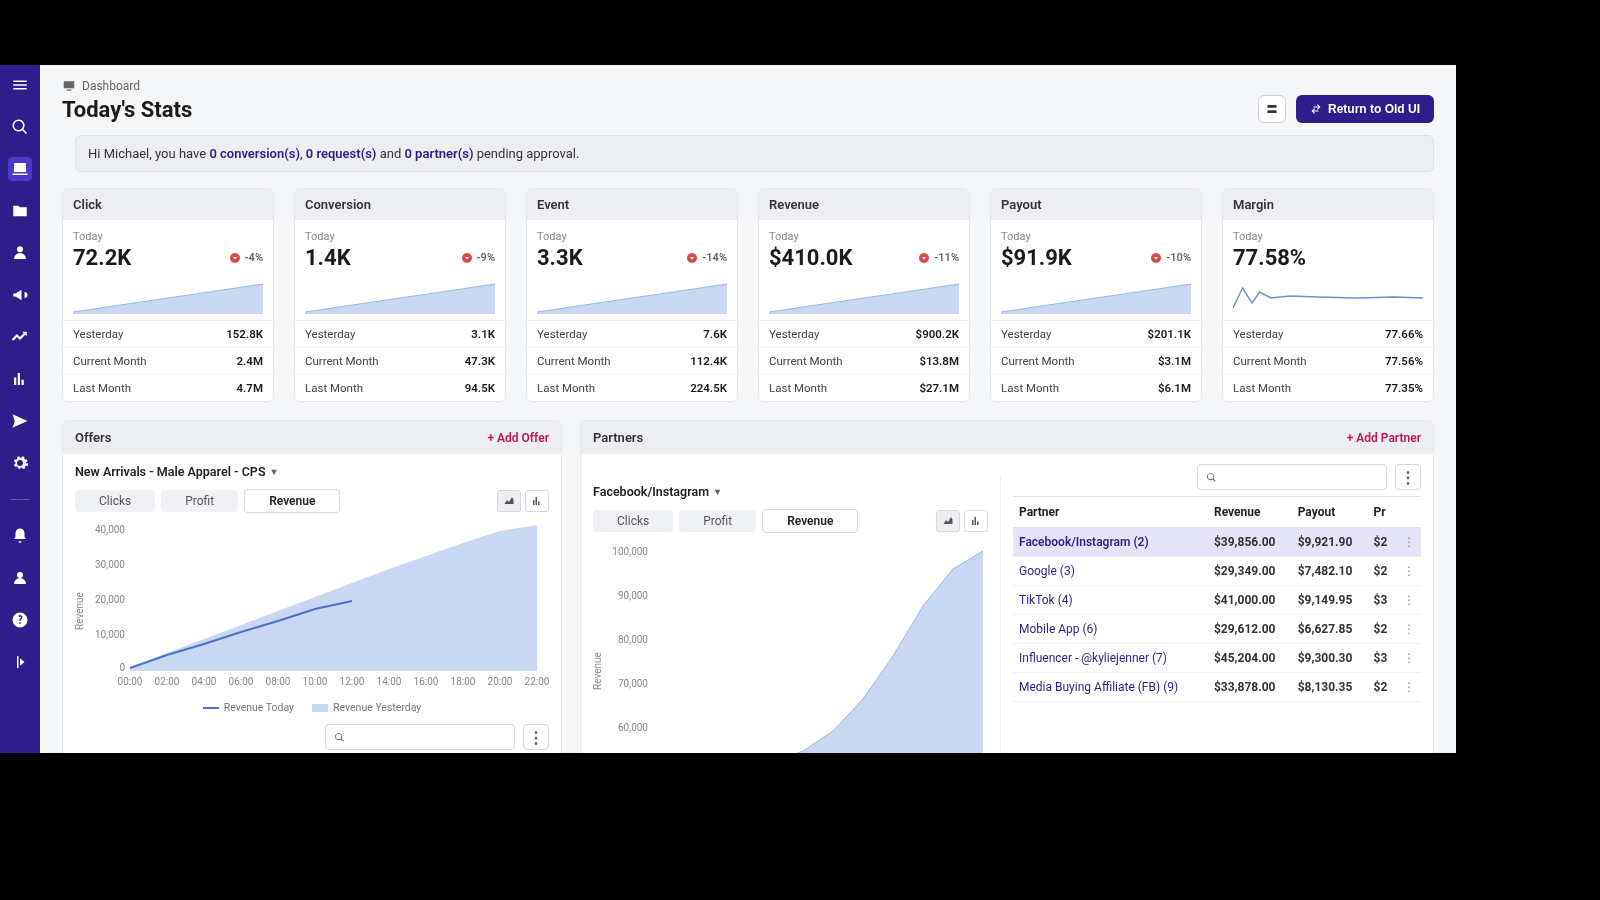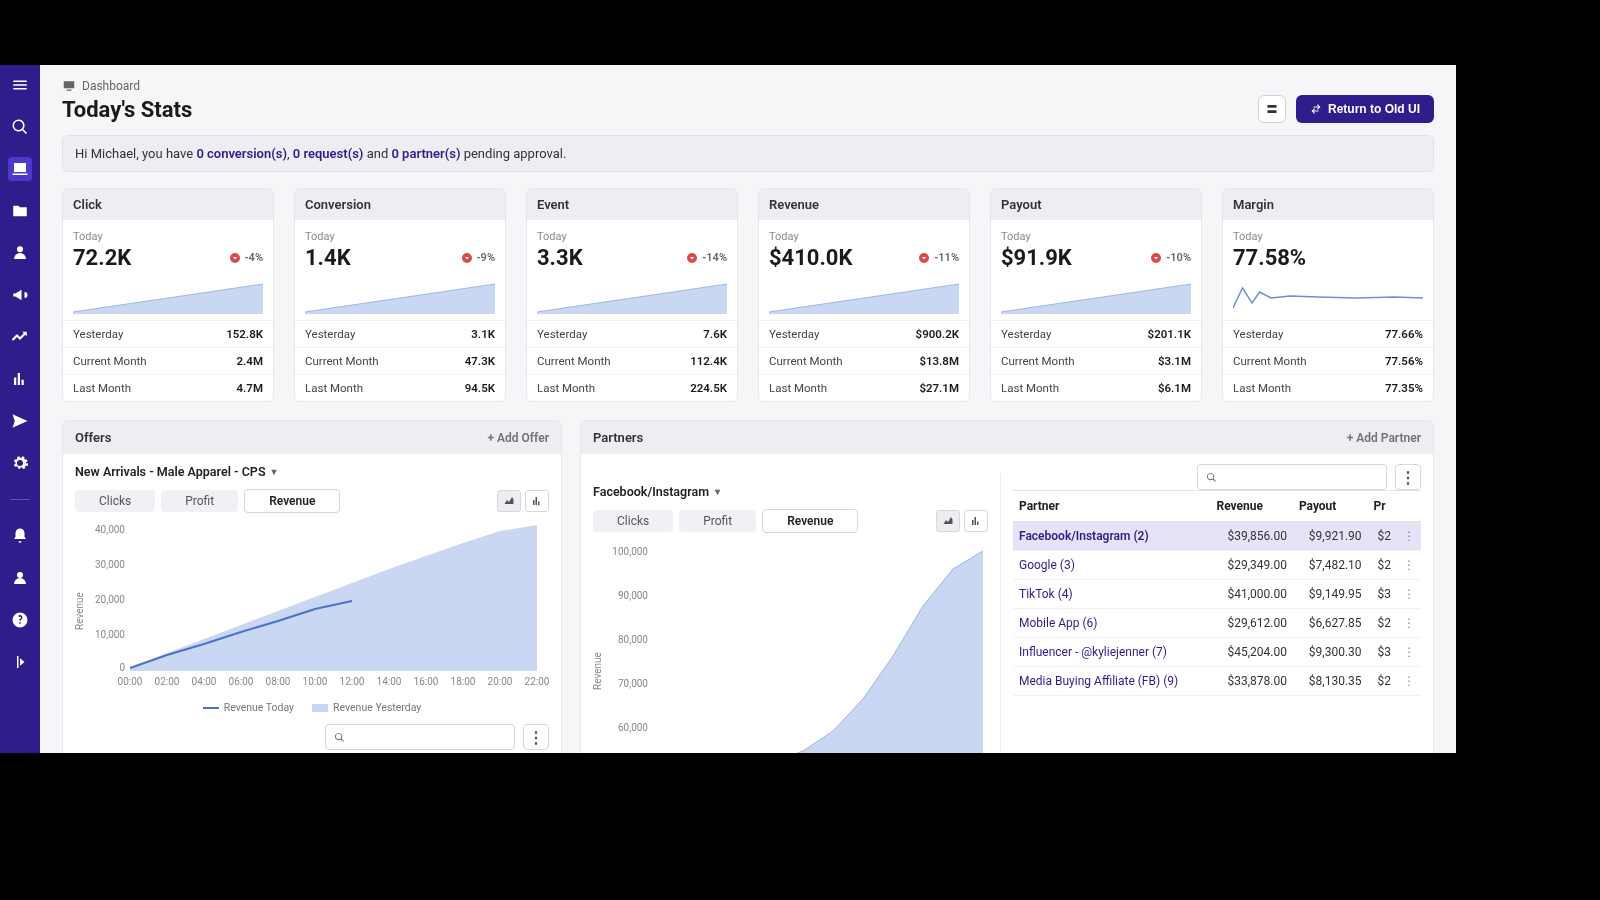--- a/index.html
+++ b/index.html
@@ -13,21 +13,21 @@
 .main { flex: 1; padding: 14px 22px 0 22px; overflow: hidden; }
 .breadcrumb-row { display: flex; align-items: center; gap: 6px; color: #666; font-size: 12px; }
 .breadcrumb-row svg { width: 14px; height: 14px; fill: #666; }
 .header-row { display: flex; align-items: center; justify-content: space-between; margin-top: 2px; }
 .page-title { font-size: 22px; font-weight: 700; color: #1a1a1a; }
 .header-actions { display: flex; align-items: center; gap: 10px; }
 .icon-btn-sq { width: 28px; height: 28px; border: 1px solid #d0d0d8; border-radius: 6px; background: #fff; display: flex; align-items: center; justify-content: center; cursor: pointer; }
 .icon-btn-sq svg { width: 14px; height: 14px; fill: #333; }
 .return-btn { background: #2e1d8a; color: #fff; border: none; border-radius: 6px; padding: 7px 14px; font-size: 12px; font-weight: 600; display: flex; align-items: center; gap: 6px; cursor: pointer; }
 .return-btn svg { width: 12px; height: 12px; fill: #fff; }
-.alert { margin-top: 12px; background: #eceef2; border: 1px solid #e0e2e8; border-radius: 6px; padding: 10px 12px; font-size: 13px; color: #333; }
+.alert { margin-top: 12px; background: #eceef2; border: 1px solid #e0e2e8; border-radius: 6px; padding: 10px 12px; font-size: 13px; color: #333; margin-left: 13px; }
 .alert a { color: #2e1d8a; font-weight: 600; text-decoration: none; }
 .stat-row { display: flex; gap: 20px; margin-top: 16px; }
 .stat-card { flex: 1; background: #fff; border: 1px solid #e5e7ec; border-radius: 6px; overflow: hidden; }
 .stat-card-header { background: #eceef2; padding: 8px 10px; font-size: 13px; font-weight: 600; color: #333; }
 .stat-body { padding: 10px 10px 6px 10px; }
 .stat-today-label { font-size: 11px; color: #888; }
 .stat-value-row { display: flex; align-items: center; justify-content: space-between; margin-top: 2px; }
 .stat-value { font-size: 22px; font-weight: 700; color: #1a1a1a; }
 .stat-change { display: flex; align-items: center; gap: 4px; font-size: 11px; color: #666; font-weight: 600; }
 .stat-change svg { width: 12px; height: 12px; }
@@ -35,21 +35,21 @@
 .stat-rows { border-top: 1px solid #eceef2; }
 .stat-sub { display: flex; justify-content: space-between; padding: 6px 10px; font-size: 11.5px; color: #444; border-top: 1px solid #f2f3f6; }
 .stat-sub:first-child { border-top: none; }
 .stat-sub .v { font-weight: 600; color: #1a1a1a; }
 .panels-row { display: flex; gap: 18px; margin-top: 18px; }
 .panel { background: #fff; border: 1px solid #e5e7ec; border-radius: 6px; overflow: hidden; }
 .panel-offers { width: 500px; }
 .panel-partners { flex: 1; }
 .panel-header { background: #eceef2; padding: 9px 12px; display: flex; justify-content: space-between; align-items: center; font-size: 13px; }
 .panel-header .title { font-weight: 600; color: #333; }
-.panel-header .add { color: #737373; font-weight: 600; font-size: 12px; cursor: pointer; }
+.panel-header .add { color: #be185d; font-weight: 600; font-size: 12px; cursor: pointer; }
 .panel-content { padding: 10px 12px; }
 .subpanel-row { display: flex; align-items: center; justify-content: space-between; }
 .dropdown-select { font-size: 12.5px; font-weight: 600; color: #222; display: inline-flex; align-items: center; gap: 6px; cursor: pointer; }
 .dropdown-select::after { content: "▾"; font-size: 10px; color: #666; }
 .metric-tabs { display: flex; gap: 6px; margin-top: 10px; align-items: center; }
 .metric-tab { padding: 4px 24px; border-radius: 4px; font-size: 12px; color: #555; cursor: pointer; background: #f0f1f4; }
 .metric-tab.active { background: #fff; border: 1px solid #d6d8de; font-weight: 600; color: #222; }
 .chart-toggle { margin-left: auto; display: flex; gap: 4px; }
 .chart-toggle .tg { width: 24px; height: 22px; border: 1px solid #d6d8de; border-radius: 3px; display: flex; align-items: center; justify-content: center; cursor: pointer; background: #fff; }
 .chart-toggle .tg svg { width: 12px; height: 12px; fill: #555; }
@@ -60,27 +60,27 @@
 .legend-row .swatch { width: 16px; height: 2px; background: #4b72c9; }
 .legend-row .swatch.area { height: 8px; background: #c9d7f2; }
 .bottom-search { margin-top: 10px; display: flex; gap: 8px; justify-content: flex-end; align-items: center; }
 .search-box { border: 1px solid #d6d8de; border-radius: 4px; padding: 5px 8px; display: flex; align-items: center; gap: 6px; width: 190px; }
 .search-box svg { width: 13px; height: 13px; fill: #666; }
 .search-box input { border: none; outline: none; font-size: 12px; flex: 1; }
 .dots-btn { width: 26px; height: 26px; border: 1px solid #d6d8de; border-radius: 4px; background: #fff; display: flex; align-items: center; justify-content: center; cursor: pointer; font-weight: 700; color: #555; }
 .partners-content { display: flex; }
 .partners-left { width: 420px; border-right: 1px solid #eceef2; padding: 10px 12px; margin-top: 20px; }
 .partners-right { flex: 1; padding: 10px 12px; }
-.tbl { width: 100%; border-collapse: collapse; font-size: 12px; }
+.tbl { width: 100%; border-collapse: collapse; font-size: 12px; margin-top: 6px; }
 .tbl th { text-align: left; font-weight: 700; color: #222; padding: 8px 6px; border-bottom: 1px solid #e0e2e8; border-top: 1px solid #e0e2e8; background: #fff; }
 .tbl td { padding: 7px 6px; border-bottom: 1px solid #f0f1f4; color: #333; }
 .tbl tr.highlight td { background: #e5e3f7; }
 .tbl td.partner-name { color: #2e1d8a; cursor: pointer; }
 .tbl tr.highlight td.partner-name { font-weight: 600; }
-.tbl td.amt { text-align: right; font-weight: 400; }
+.tbl td.amt { text-align: left; font-weight: 700; }
 .tbl td.dots { color: #888; cursor: pointer; width: 20px; text-align: center; }
 .axis-label { font-size: 10px; fill: #888; }
 .ylabel { font-size: 10px; fill: #888; }
 .search-top { display: flex; justify-content: flex-end; gap: 8px; align-items: center; }
 </style>
 </head>
 <body>
 
 <div class="app">
   <div class="sidebar">

